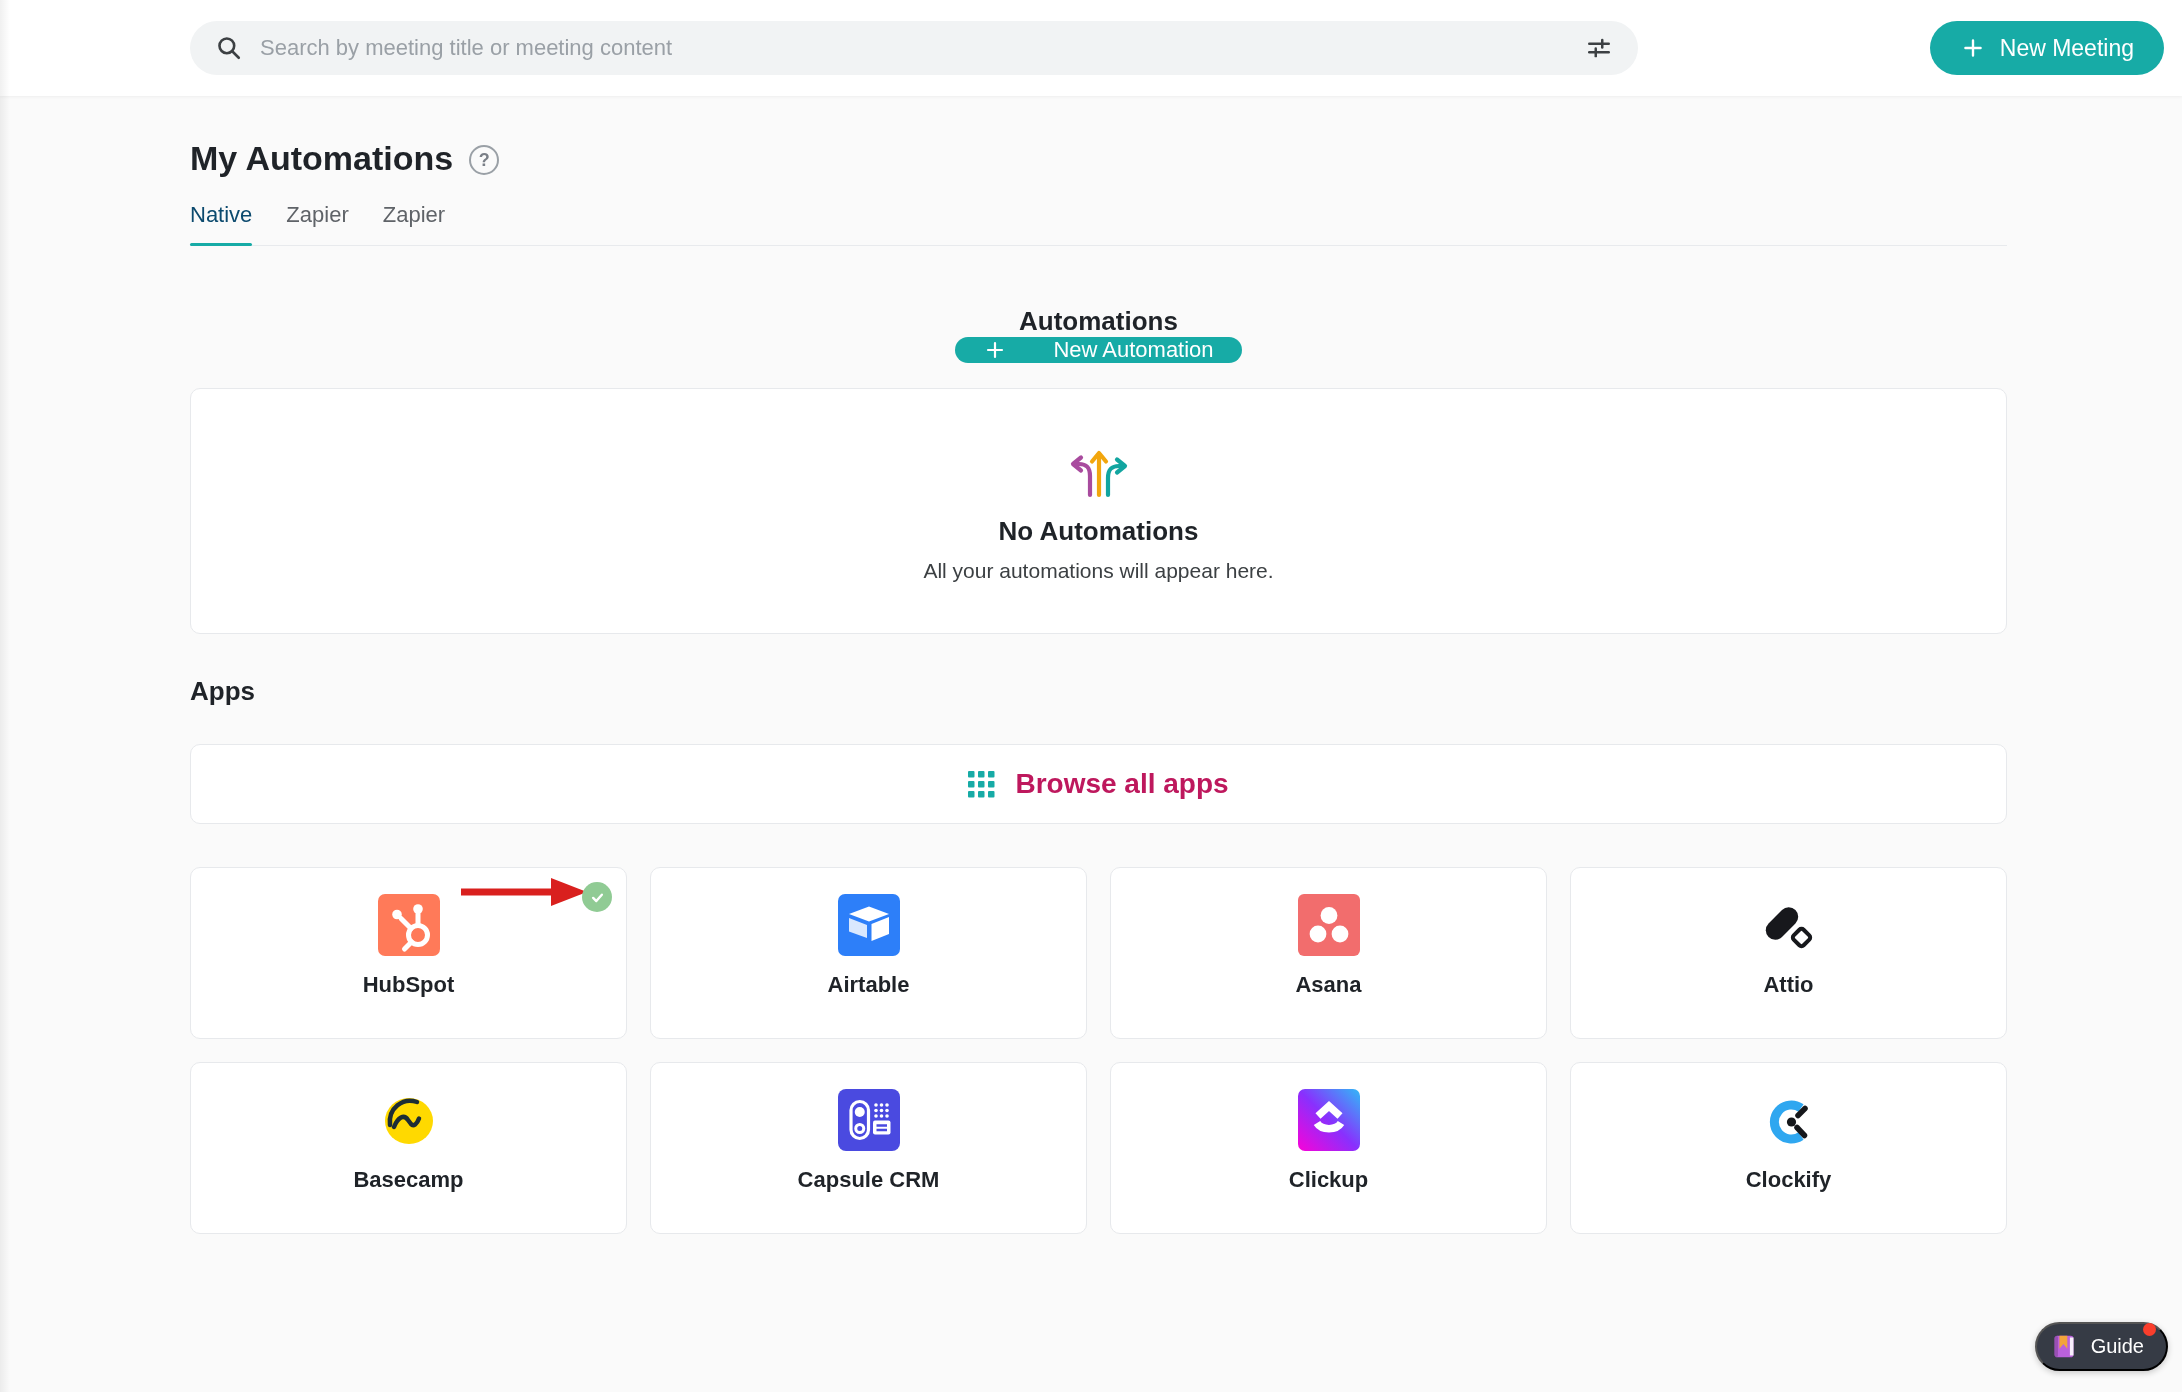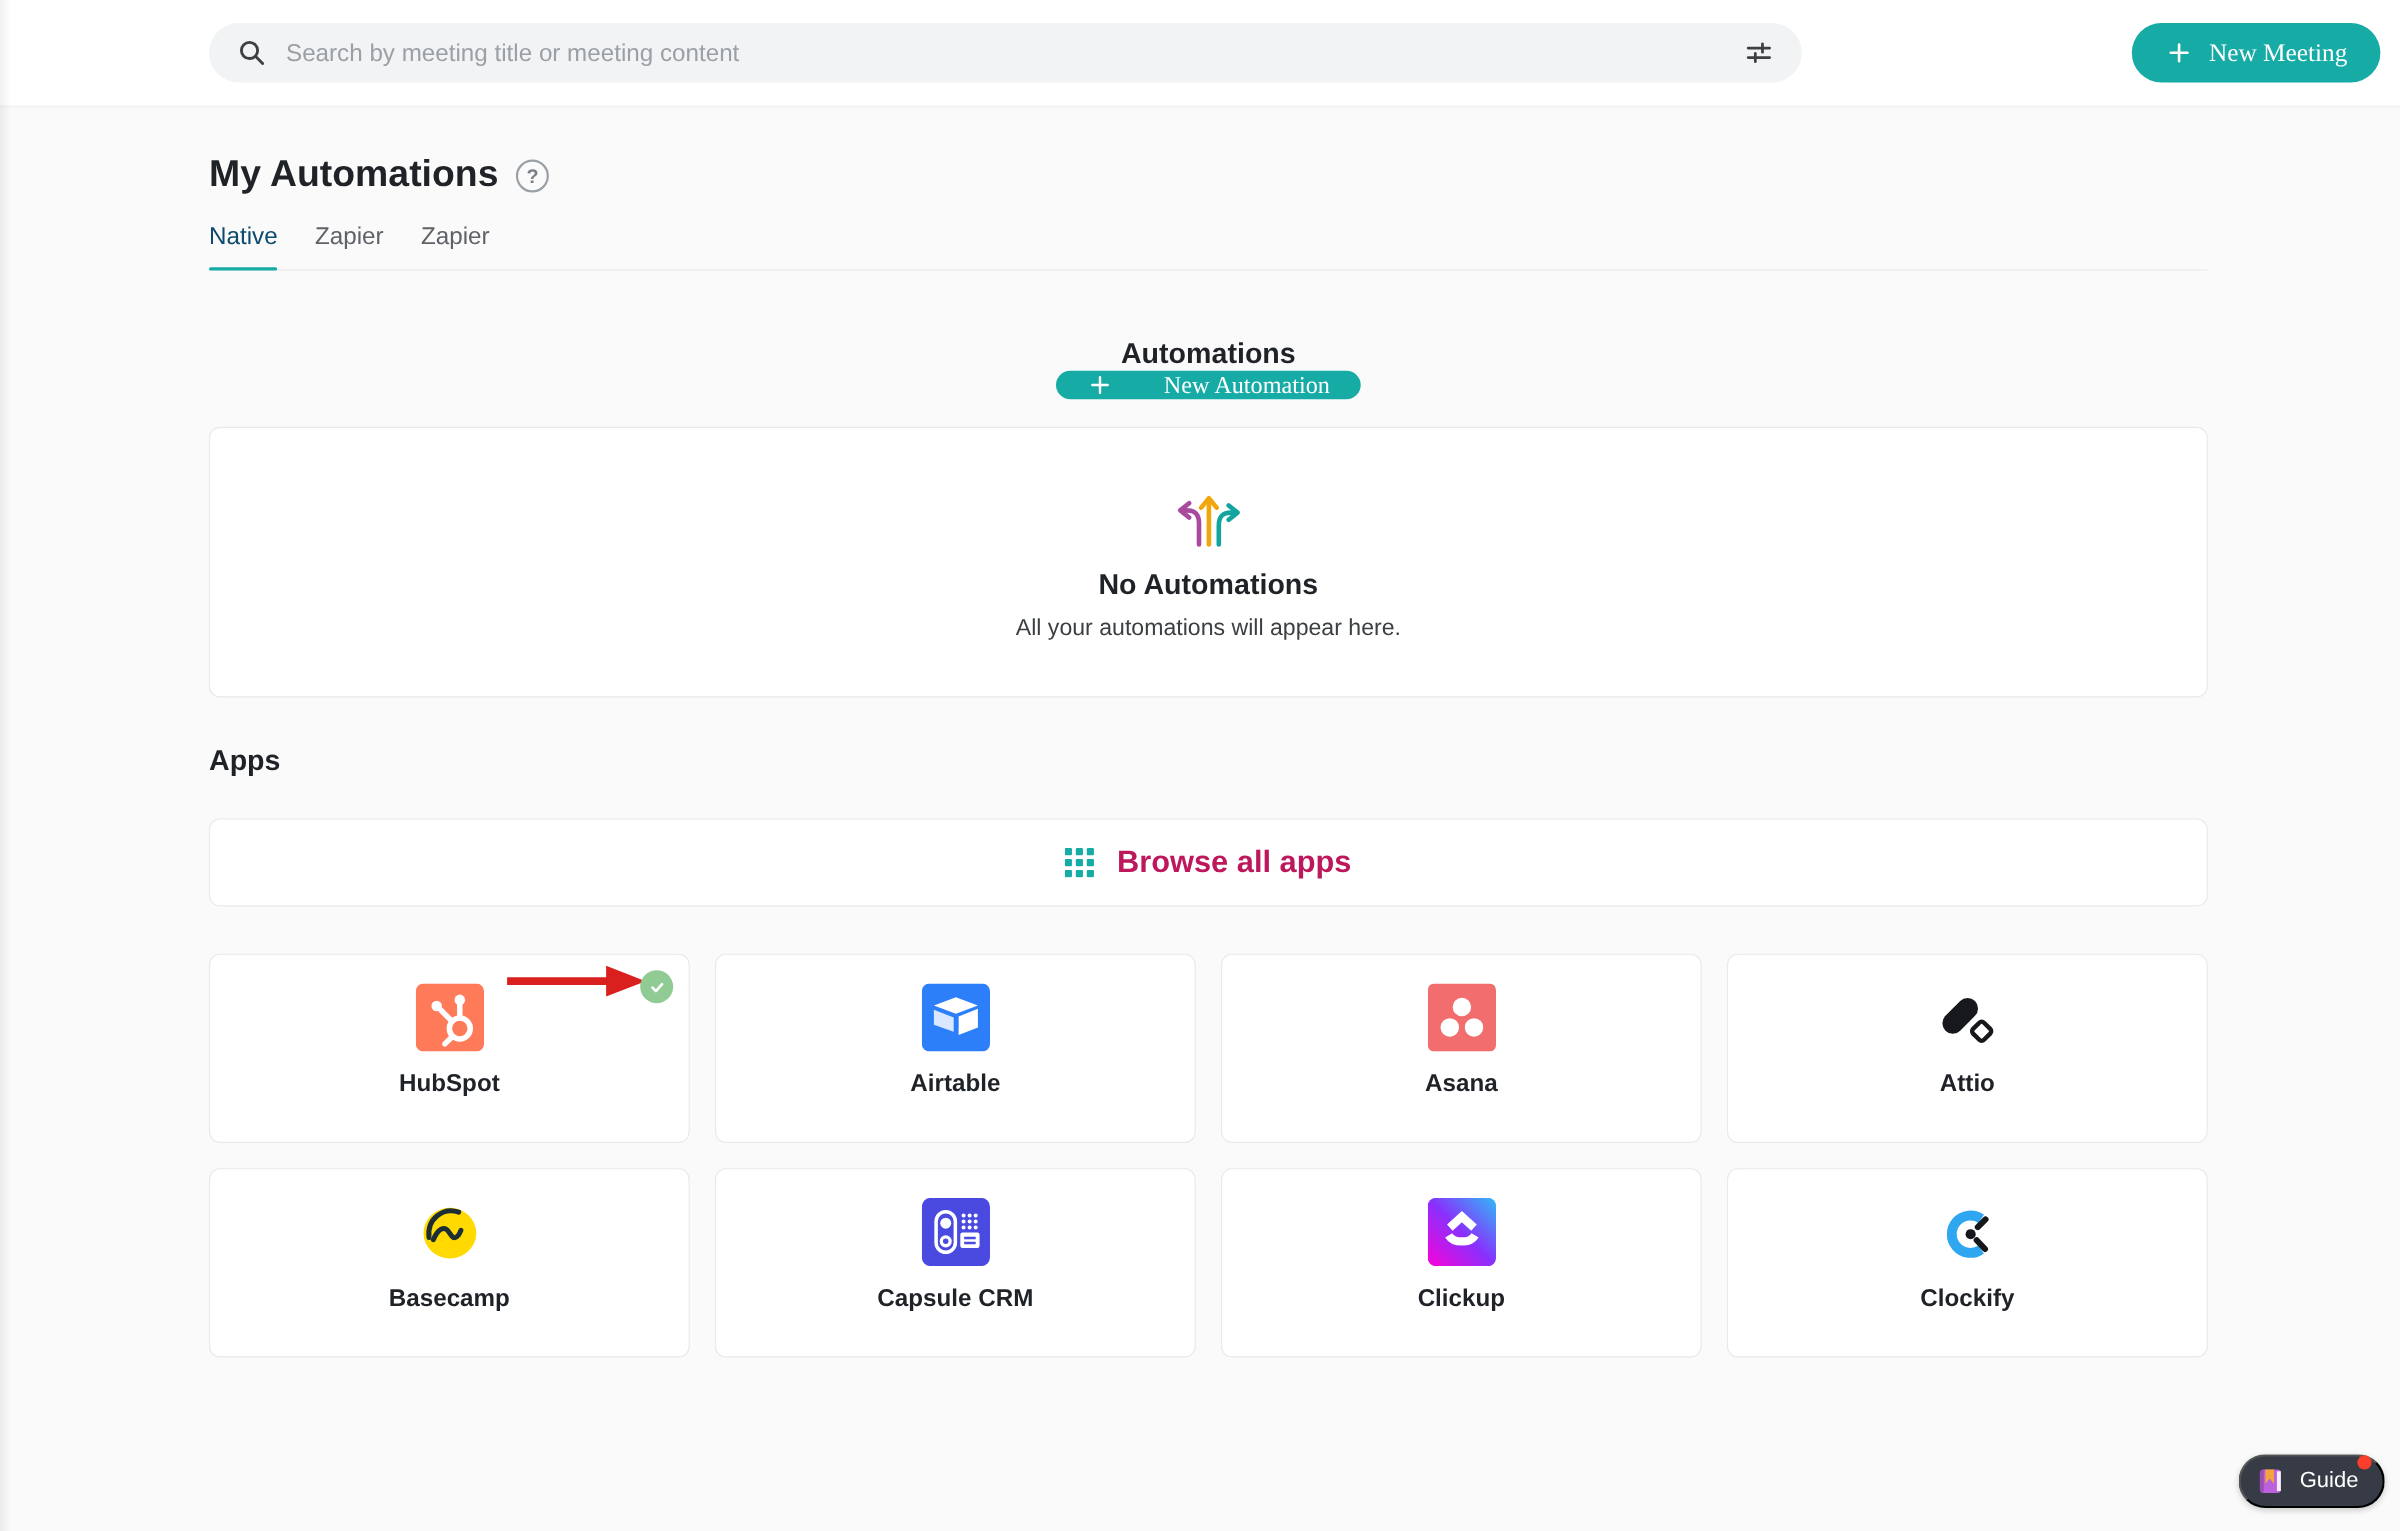--- a/index.html
+++ b/index.html
@@ -20,21 +20,21 @@
     box-shadow:0 1px 3px rgba(0,0,0,.05); z-index:2; }
   .searchbar { position:absolute; left:190px; top:21px; width:1448px; height:54px;
     background:#f1f3f4; border-radius:27px; display:flex; align-items:center; padding:0 26px; }
   .searchbar .mag { flex:0 0 auto; margin-right:18px; display:flex; }
   .searchbar input { flex:1 1 auto; border:none; outline:none; background:transparent;
     font-family:"Liberation Sans", sans-serif; font-size:22px; color:#3c4043; }
   .searchbar input::placeholder { color:#9aa0a6; }
   .searchbar .tune { flex:0 0 auto; margin-left:18px; display:flex; cursor:pointer; }
   .btn-teal { display:inline-flex; align-items:center; justify-content:center; gap:14px;
     background:#17aba6; color:#fff; border:none; border-radius:27px; cursor:pointer;
-    font-family:Liberation Serif, serif; }
+    font-family:Liberation Sans, sans-serif; }
   .new-meeting { position:absolute; right:18px; top:21px; height:54px; padding:0 30px; font-size:23px; }
 
   
   .content { position:relative; padding:40px 175px 0 190px; }
   .title-row { display:flex; align-items:center; gap:16px; }
   .page-title { font-size:34px; font-weight:700; color:#1f2328; line-height:44px; }
   .help { width:30px; height:30px; border:2.5px solid #9aa0a6; border-radius:50%;
     display:inline-flex; align-items:center; justify-content:center;
     color:#7a7f87; font-size:18px; font-weight:700; margin-top:4px; cursor:pointer; }
 

